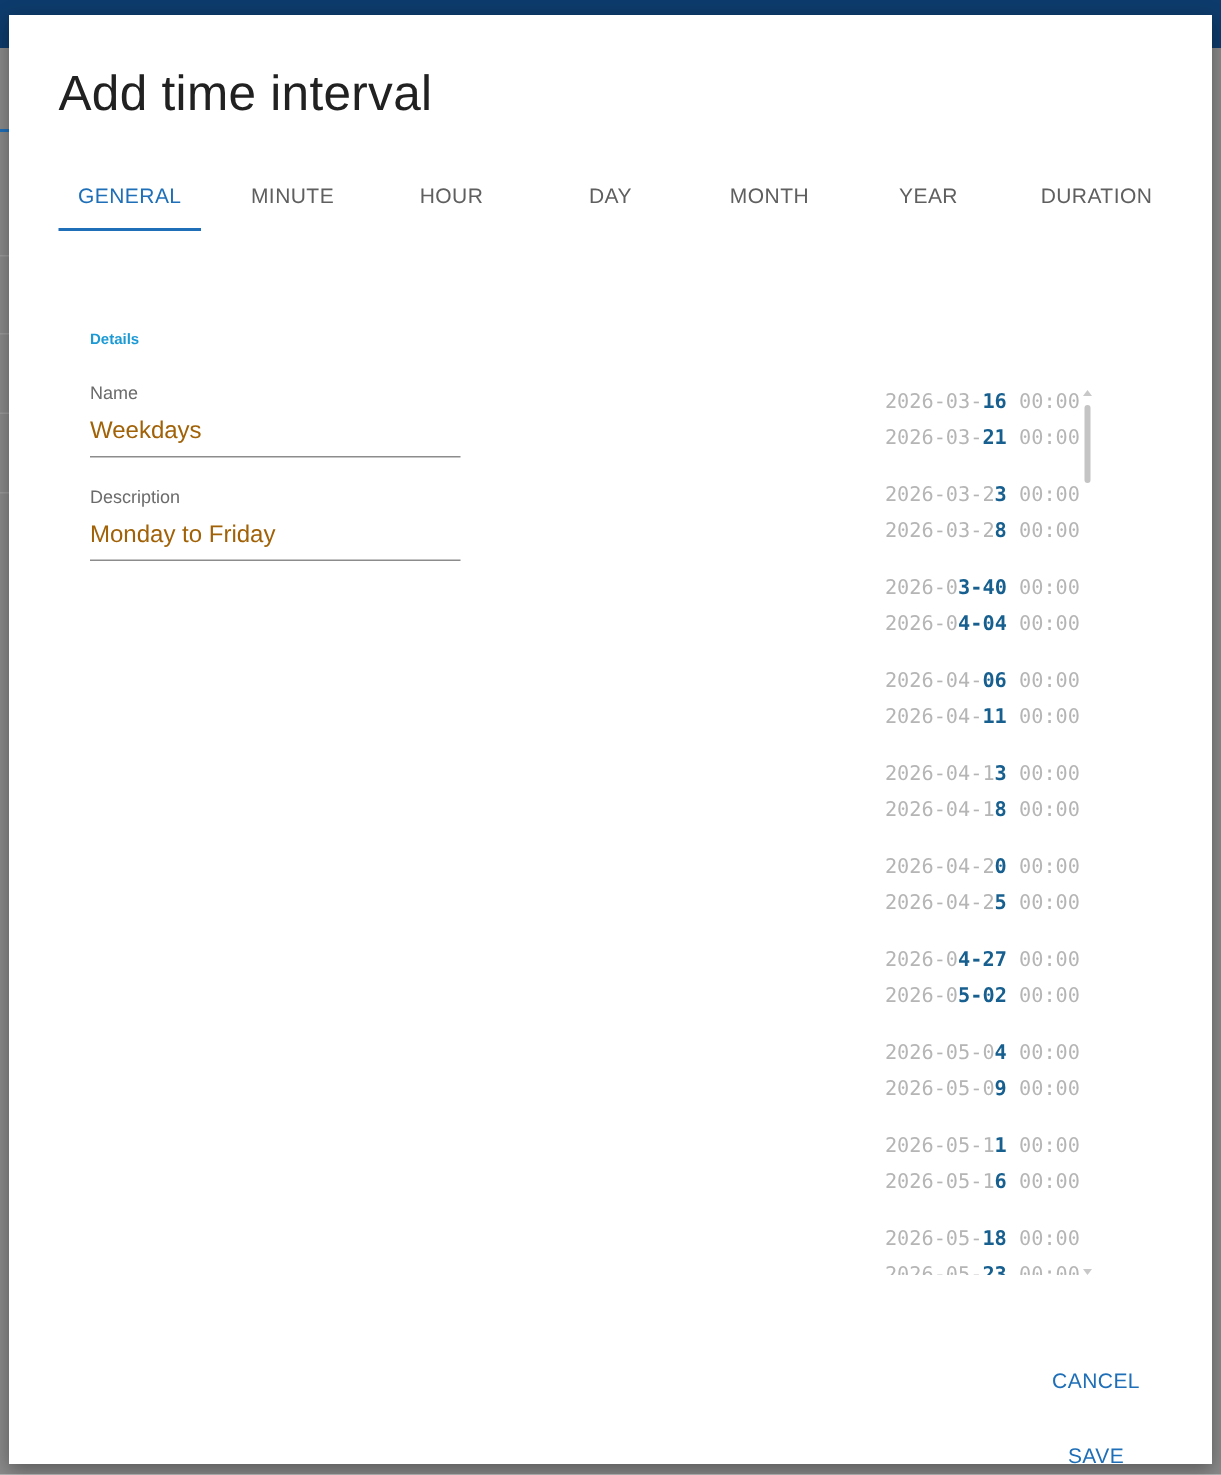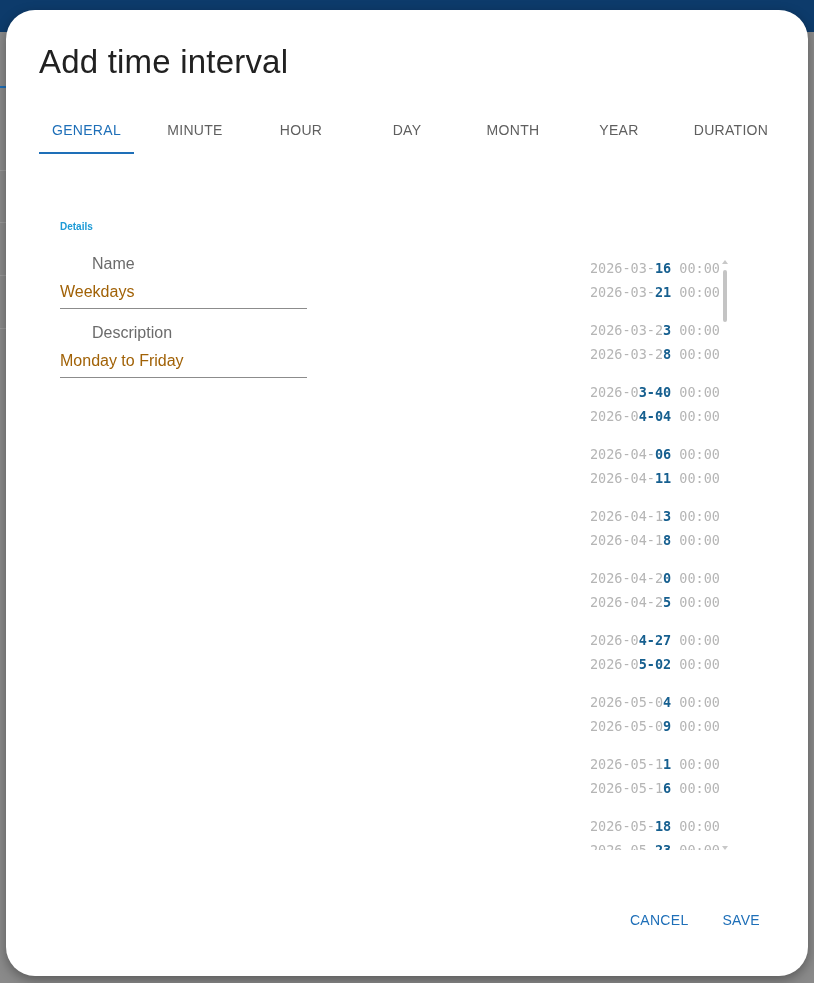--- a/index.html
+++ b/index.html
@@ -8,47 +8,47 @@
     background: #7a7a7a;
     font-family: "Liberation Sans", "DejaVu Sans", sans-serif;
   }
   .topbar { position: absolute; left: 0; top: 0; width: 814px; height: 32px; background: #0d3b6b; }
   .bg-page { position: absolute; left: 0; top: 32px; width: 814px; height: 951px; background: #8a8a8a; }
   .bg-rule { position: absolute; left: 0; width: 6px; height: 1px; background: #9a9a9a; }
   .bg-tabline { position: absolute; left: 0; top: 86px; width: 6px; height: 2px; background: #1e6fb8; }
 
   .dialog {
     position: absolute; left: 6px; top: 10px; width: 802px; height: 966px;
-    background: #ffffff; box-shadow: 0 4px 12px rgba(0,0,0,0.35); border-radius: 29px;
+    background: #ffffff; box-shadow: 0 4px 12px rgba(0,0,0,0.35);
   }
   .title { position: absolute; left: 33px; top: 33px; font-size: 33px; color: #212121; font-weight: 400; letter-spacing: 0.2px; }
 
   .tabs { position: absolute; left: 33px; top: 104px; height: 40px; display: flex; gap: 16px; }
   .tab { height: 40px; line-height: 32px; font-size: 14px; color: #5f5f5f; text-align: center; letter-spacing: 0.3px; cursor: pointer; position: relative; }
   .tab.active { color: #1e6fb8; }
   .tab.active::after { content: ""; position: absolute; left: 0; right: 0; bottom: 0; height: 2px; background: #1e6fb8; }
 
   .section-title { position: absolute; left: 54px; top: 211px; font-size: 10px; color: #1c9ad6; font-weight: 700; }
   .field { position: absolute; left: 54px; width: 247px; }
-  .field-label { font-size: 16px; color: #6b6b6b; margin-left: 32px; }
+  .field-label { font-size: 12px; color: #6b6b6b; }
   .field-input { display: block; width: 247px; border: none; border-bottom: 1px solid #8c8c8c; padding: 6px 0 7px 0; margin-top: 4px; font-size: 16px; color: #a16207; background: transparent; outline: none; font-family: "Liberation Sans", "DejaVu Sans", sans-serif; }
 
   .summary { position: absolute; left: 364px; top: 201px; font-size: 14px; color: #1c9ad6; font-weight: 500; }
 
   .occ-list { position: absolute; left: 364px; top: 246px; width: 350px; height: 594px; overflow: hidden; }
   .occ-group { margin-bottom: 14px; text-align: right; }
   .occ-line { height: 24px; line-height: 24px; font-family: "DejaVu Sans Mono", "Liberation Mono", monospace; font-size: 13.5px; color: #b5b5b5; white-space: pre; }
   .occ-line .hl { color: #165f8f; font-weight: bold; }
 
   .scrollbar { position: absolute; left: 714px; top: 250px; width: 10px; height: 590px; }
   .scroll-up { position: absolute; left: 2px; top: 0; width: 0; height: 0; border-left: 3px solid transparent; border-right: 3px solid transparent; border-bottom: 4px solid #c8c8c8; }
   .scroll-thumb { position: absolute; left: 3px; top: 10px; width: 4px; height: 52px; background: #c4c4c4; border-radius: 2px; }
   .scroll-down { position: absolute; left: 2px; bottom: 0; width: 0; height: 0; border-left: 3px solid transparent; border-right: 3px solid transparent; border-top: 4px solid #c8c8c8; }
 
-  .actions { position: absolute; right: 48px; top: 902px; display: flex; gap: 34px; }
+  .actions { position: absolute; right: 48px; top: 902px; display: flex; gap: 34px; flex-direction: column; }
   .btn { font-size: 14px; color: #1e6fb8; letter-spacing: 0.3px; cursor: pointer; background: none; border: none; padding: 0; font-family: "Liberation Sans", "DejaVu Sans", sans-serif; }
 </style>
 </head>
 <body>
 
 <div class="topbar"></div>
 <div class="bg-page"></div>
 <div class="bg-tabline"></div>
 <div class="bg-rule" style="top:170px"></div>
 <div class="bg-rule" style="top:222px"></div>

